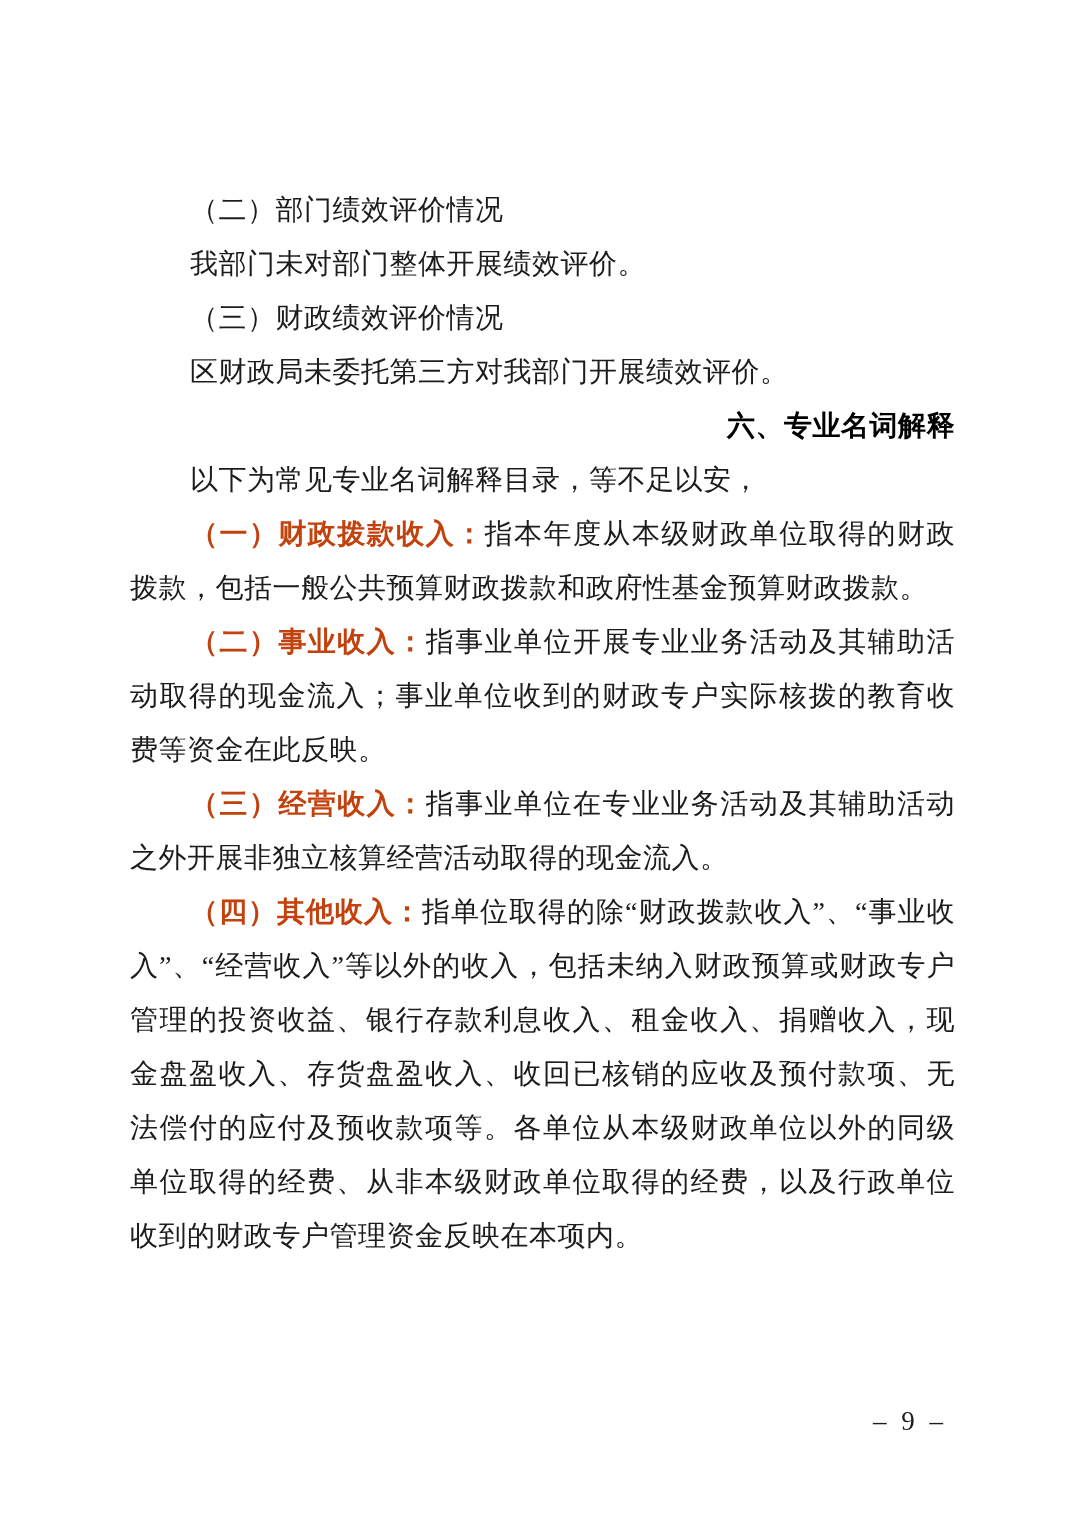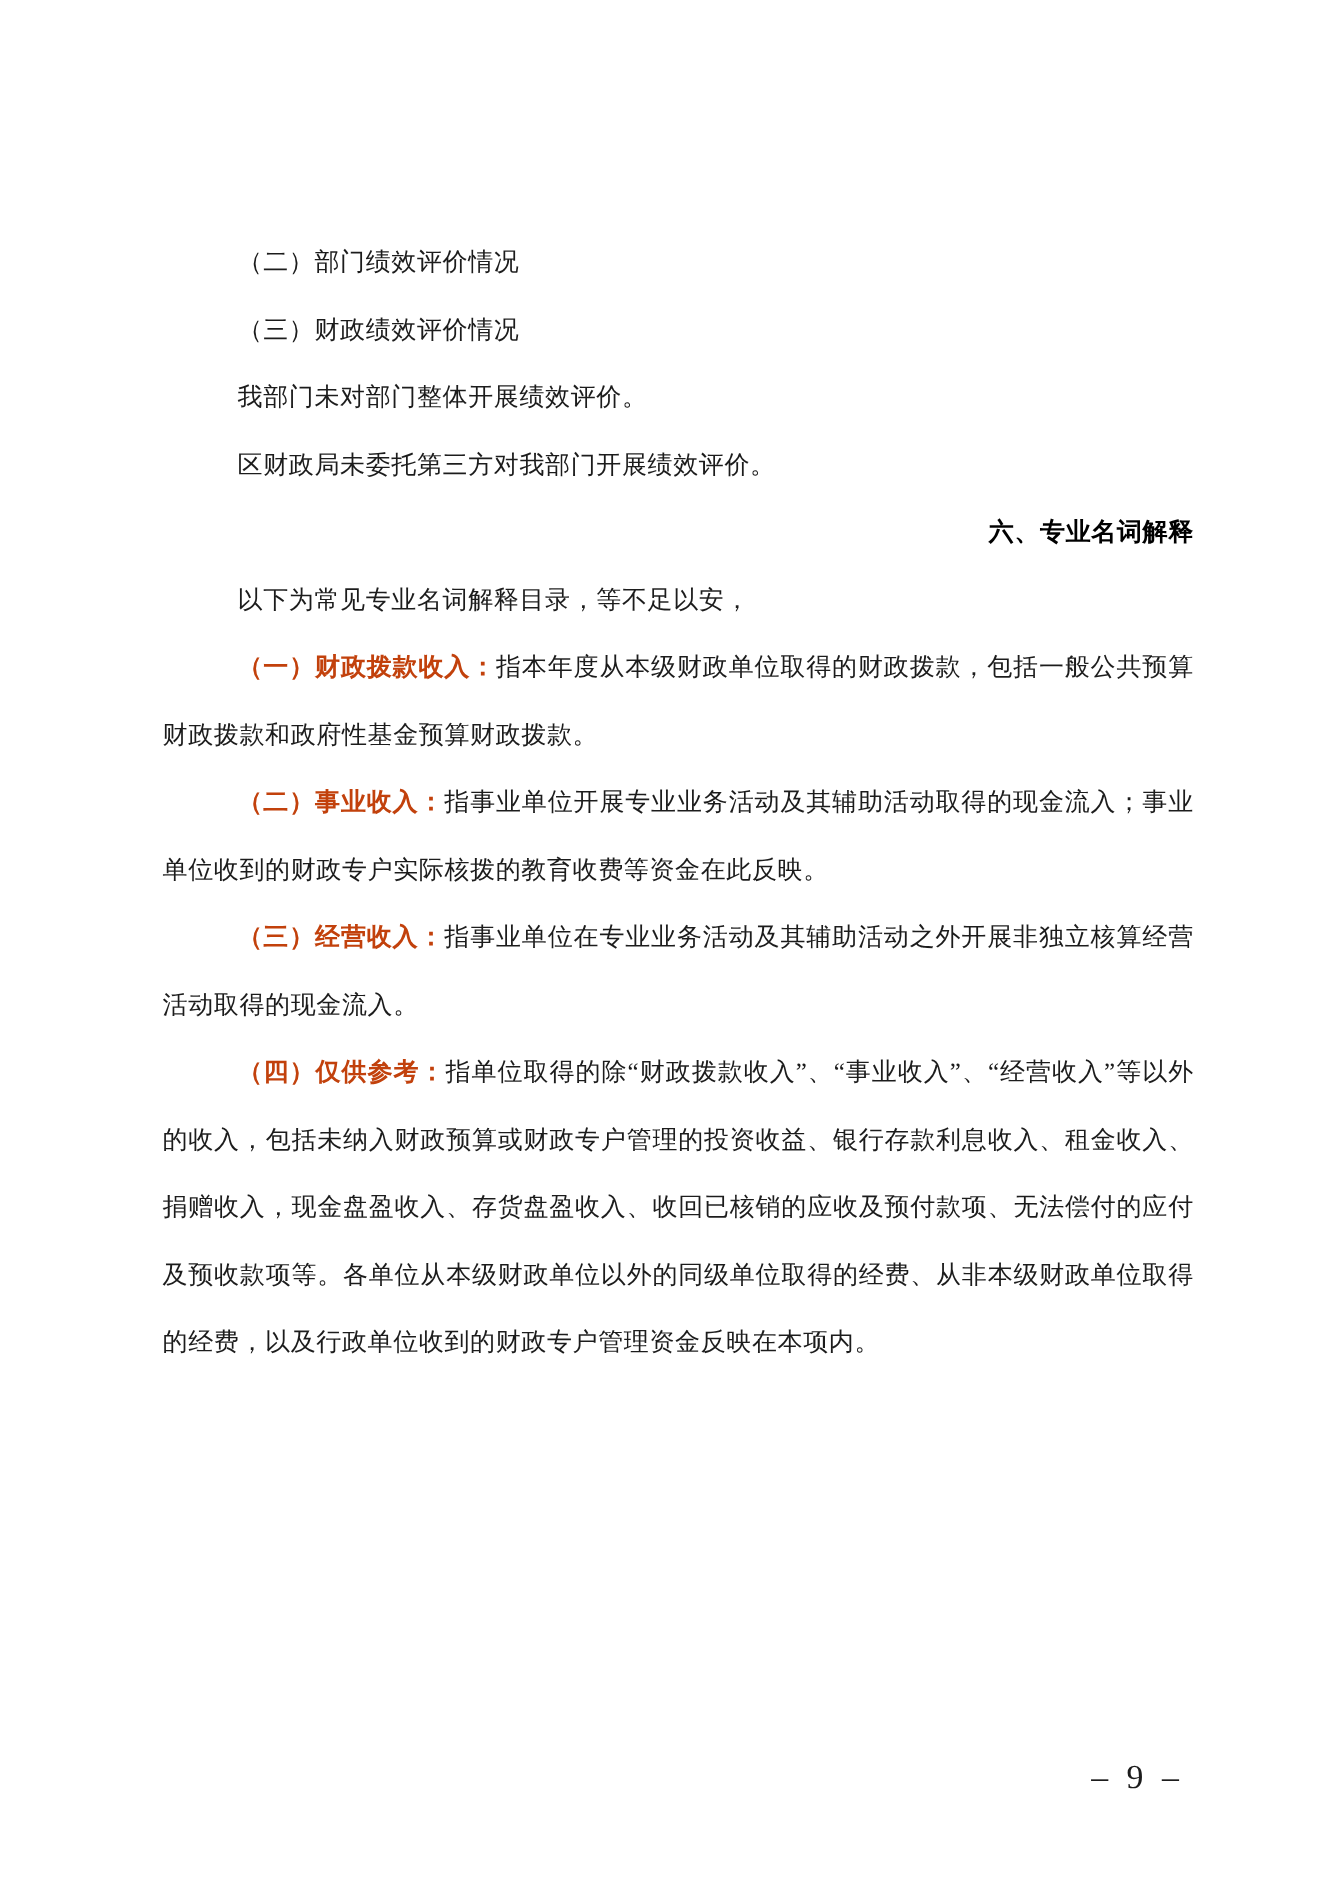--- a/index.html
+++ b/index.html
@@ -18,21 +18,21 @@
     font-family: "Liberation Serif", "DejaVu Serif", serif;
   }
   .doc {
     position: absolute;
     top: 183px;
     left: 130px;
     width: 825px;
   }
   .para {
     margin: 0;
-    font-size: 20px;
+    font-size: 28px;
     line-height: 54px;
     letter-spacing: 0.5px;
     text-align: justify;
     text-justify: inter-ideograph;
     text-indent: 60px;
     font-weight: normal;
     color: #1c1c1c;
   }
   .para.heading {
     font-family: "Liberation Sans", "DejaVu Sans", sans-serif;
@@ -60,36 +60,36 @@
 </style>
 </head>
 <body>
 
 <div class="page">
 
   <main class="doc">
 
     <p class="para subheading">（二）部门绩效评价情况</p>
 
+    <p class="para">我部门未对部门整体开展绩效评价。</p>
+
     <p class="para subheading">（三）财政绩效评价情况</p>
-
-    <p class="para">我部门未对部门整体开展绩效评价。</p>
 
     <p class="para">区财政局未委托第三方对我部门开展绩效评价。</p>
 
     <p class="para heading">六、专业名词解释</p>
 
     <p class="para">以下为常见专业名词解释目录，等不足以安，</p>
 
     <p class="para term"><span class="lead">（一）财政拨款收入：</span><span>指本年度从本级财政单位取得的财政拨款，包括一般公共预算财政拨款和政府性基金预算财政拨款。</span></p>
 
     <p class="para term"><span class="lead">（二）事业收入：</span><span>指事业单位开展专业业务活动及其辅助活动取得的现金流入；事业单位收到的财政专户实际核拨的教育收费等资金在此反映。</span></p>
 
     <p class="para term"><span class="lead">（三）经营收入：</span><span>指事业单位在专业业务活动及其辅助活动之外开展非独立核算经营活动取得的现金流入。</span></p>
 
-    <p class="para term"><span class="lead">（四）仅供参考：</span><span>指单位取得的除“财政拨款收入”、“事业收入”、“经营收入”等以外的收入，包括未纳入财政预算或财政专户管理的投资收益、银行存款利息收入、租金收入、捐赠收入，现金盘盈收入、存货盘盈收入、收回已核销的应收及预付款项、无法偿付的应付及预收款项等。各单位从本级财政单位以外的同级单位取得的经费、从非本级财政单位取得的经费，以及行政单位收到的财政专户管理资金反映在本项内。</span></p>
+    <p class="para term"><span class="lead">（四）其他收入：</span><span>指单位取得的除“财政拨款收入”、“事业收入”、“经营收入”等以外的收入，包括未纳入财政预算或财政专户管理的投资收益、银行存款利息收入、租金收入、捐赠收入，现金盘盈收入、存货盘盈收入、收回已核销的应收及预付款项、无法偿付的应付及预收款项等。各单位从本级财政单位以外的同级单位取得的经费、从非本级财政单位取得的经费，以及行政单位收到的财政专户管理资金反映在本项内。</span></p>
 
 
   </main>
 
   <div class="page-number">– 9 –</div>
 
 </div>
 
 </body></html>

